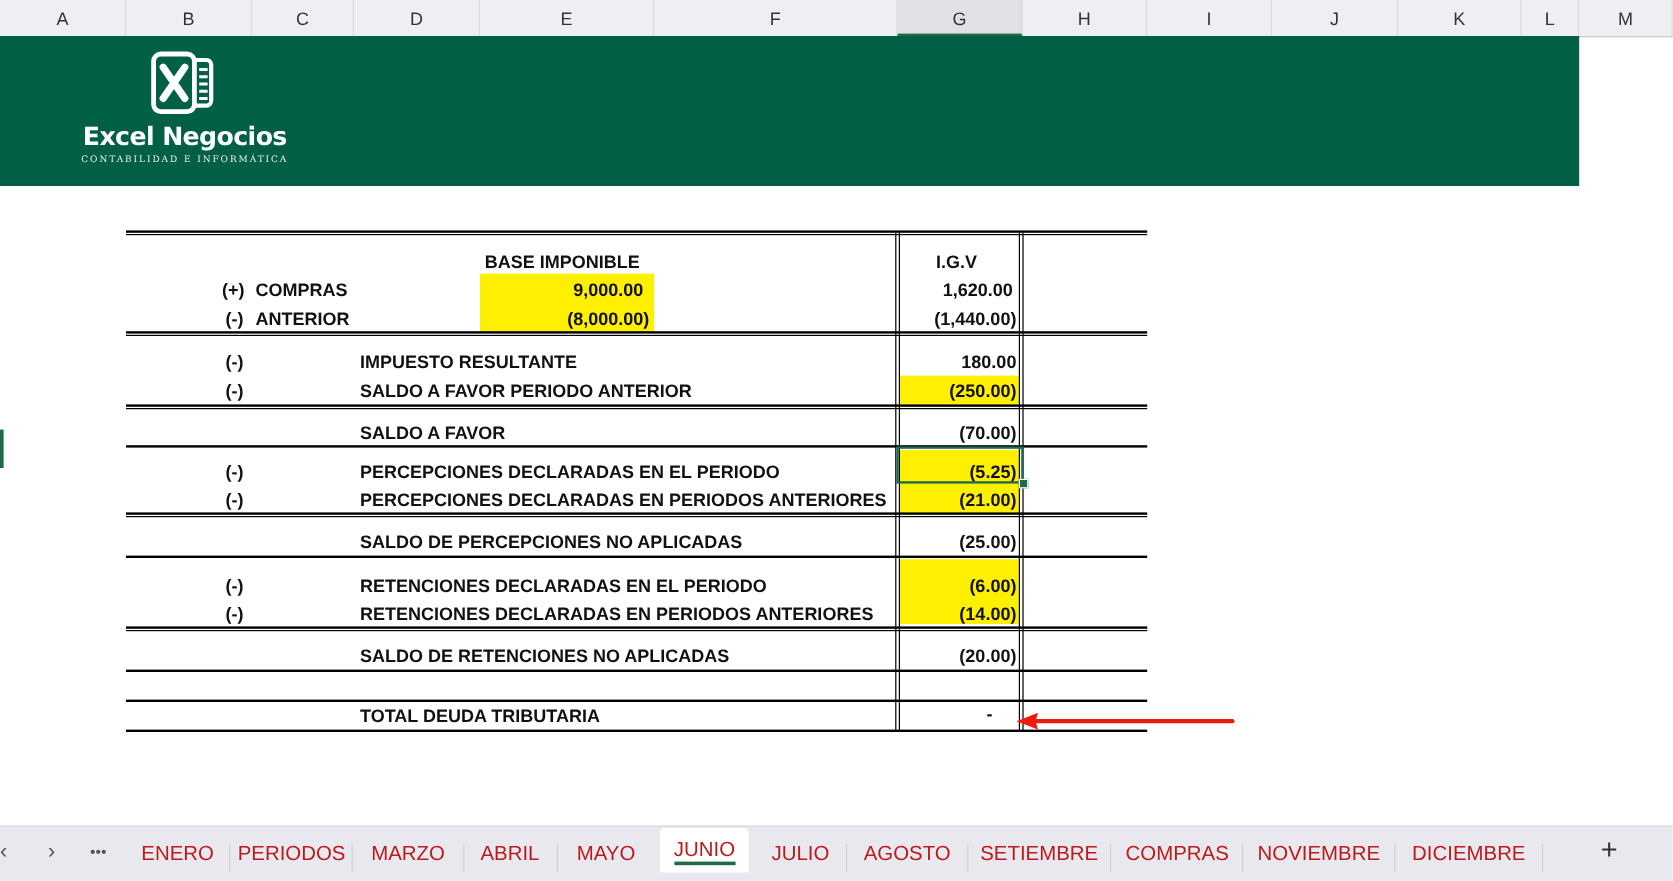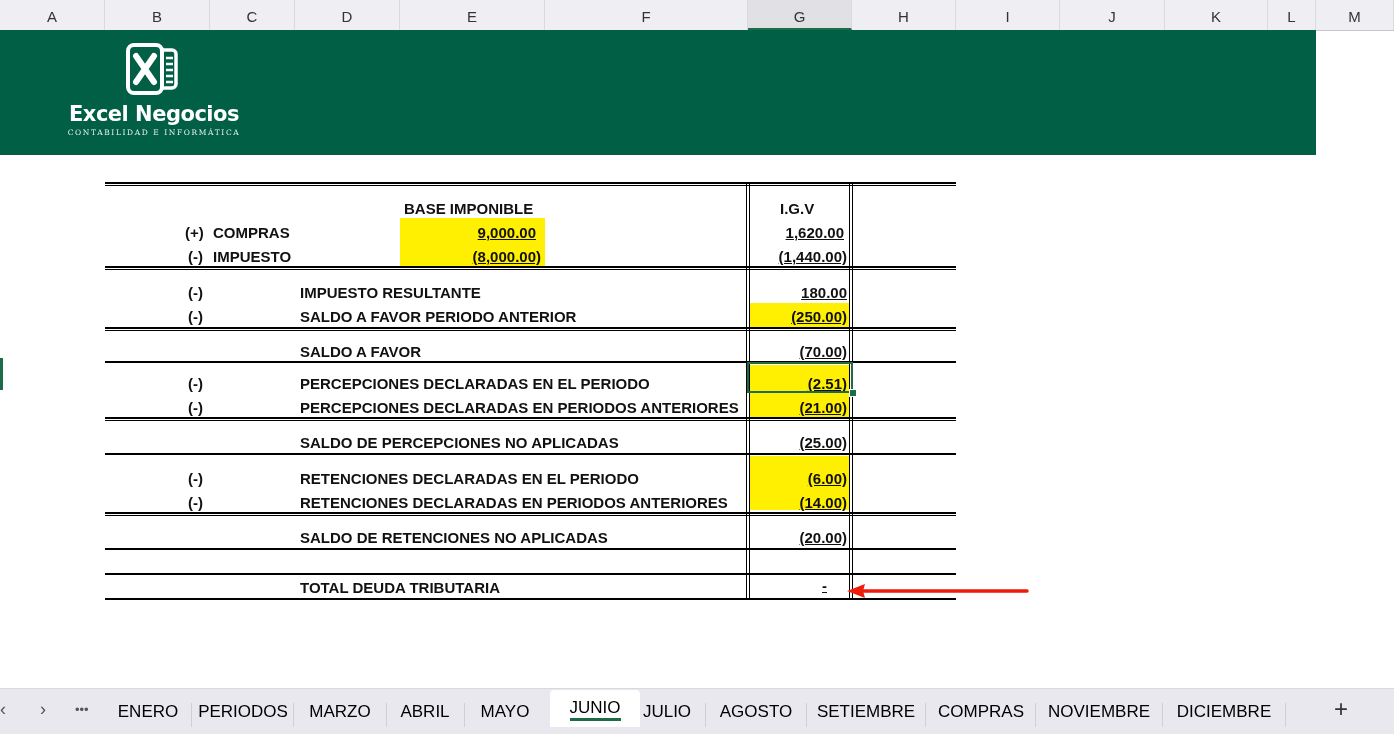--- a/index.html
+++ b/index.html
@@ -7,34 +7,34 @@
   .colhdr{position:absolute;top:0;left:0;width:1394px;height:30px;background:#efeef2;border-bottom:1px solid #c9c9c9;}
   .colhdr .col{position:absolute;top:0;height:30px;line-height:34px;text-align:center;font-size:15px;color:#333;border-right:1px solid #dadada;box-sizing:border-box;}
   .colhdr .col.sel{background:#e1e0e4;border-bottom:2px solid #1e6b47;}
   .banner{position:absolute;left:0;top:30px;width:1316px;height:125px;background:#005f45;}
   .logo{position:absolute;left:66px;top:12px;width:176px;height:105px;color:#fff;text-align:center;}
   .logo svg{display:block;margin:0 auto;}
   .logo .brand{font-family:"DejaVu Sans",sans-serif;font-weight:bold;font-size:21px;letter-spacing:-0.5px;margin-top:2px;line-height:24px;}
   .logo .tag{font-family:"DejaVu Serif",serif;font-size:7.5px;letter-spacing:1.6px;margin-top:2px;opacity:.9;}
   .title{position:absolute;left:272px;top:40px;font-weight:bold;font-size:33px;color:#fff;letter-spacing:0.6px;}
   .rowmark{position:absolute;left:0;top:358px;width:3px;height:32px;background:#1e6b47;}
-  .sheet{position:absolute;left:0;top:160px;width:1394px;height:530px;}
+  .sheet{position:absolute;left:0;top:170px;width:1394px;height:530px;}
   .cell{position:absolute;font-weight:bold;font-size:15px;color:#111;white-space:nowrap;}
-  .right{text-align:right;text-decoration:underline;}
+  .right{text-align:right;}
   .yellow{position:absolute;background:#ffef00;}
   .hline{position:absolute;left:105px;width:851px;background:#000;}
   .dbl{height:4px;border-top:2px solid #000;border-bottom:1px solid #000;background:transparent;box-sizing:border-box;}
   .thick{height:2px;}
   .vline{position:absolute;width:4px;border-left:1px solid #000;border-right:1px solid #000;box-sizing:border-box;}
   .selbox{position:absolute;border:2px solid #1e6b47;box-sizing:border-box;}
   .selhandle{position:absolute;width:6px;height:6px;background:#1e6b47;border:1px solid #fff;}
   .arrow{position:absolute;}
   .tabs{position:absolute;left:0;top:688px;width:1394px;height:46px;background:#e8e8ee;border-top:1px solid #d8d8de;}
   .tabs .nav{position:absolute;top:10px;font-size:18px;color:#555;}
-  .tabs .tab{position:absolute;top:8px;height:30px;line-height:30px;font-size:17px;color:#000000;text-align:center;}
+  .tabs .tab{position:absolute;top:8px;height:30px;line-height:30px;font-size:17px;color:#b91c1c;text-align:center;}
   .tabs .sep{position:absolute;top:14px;width:1px;height:24px;background:#cfcfd6;}
   .tabs .tab.active{background:#fff;top:1px;height:37px;line-height:36px;border-radius:4px 4px 0 0;}
   .tabs .tab.active span{border-bottom:3px solid #1e6b47;padding-bottom:1px;}
   .tabs .add{position:absolute;top:6px;left:1334px;font-size:24px;color:#333;}
 </style>
 </head>
 <body>
 
 <div class="colhdr">
   <div class="col" style="left:0;width:105px">A</div>
@@ -94,38 +94,38 @@
 
   <div class="cell" style="left:404px;top:40px">BASE IMPONIBLE</div>
   <div class="cell" style="left:780px;top:40px">I.G.V</div>
 
   <div class="cell" style="left:185px;top:64px">(+)</div>
   <div class="cell" style="left:213px;top:64px">COMPRAS</div>
   <div class="cell right" style="left:400px;width:136px;top:64px">9,000.00</div>
   <div class="cell right" style="left:750px;width:94px;top:64px">1,620.00</div>
 
   <div class="cell" style="left:188px;top:88px">(-)</div>
-  <div class="cell" style="left:213px;top:88px">IMPUESTO</div>
+  <div class="cell" style="left:213px;top:88px">ANTERIOR</div>
   <div class="cell right" style="left:400px;width:141px;top:88px">(8,000.00)</div>
   <div class="cell right" style="left:750px;width:97px;top:88px">(1,440.00)</div>
 
   <div class="cell" style="left:188px;top:124px">(-)</div>
   <div class="cell" style="left:300px;top:124px">IMPUESTO RESULTANTE</div>
   <div class="cell right" style="left:750px;width:97px;top:124px">180.00</div>
 
   <div class="cell" style="left:188px;top:148px">(-)</div>
   <div class="cell" style="left:300px;top:148px">SALDO A FAVOR PERIODO ANTERIOR</div>
   <div class="cell right" style="left:750px;width:97px;top:148px">(250.00)</div>
 
   <div class="cell" style="left:300px;top:183px">SALDO A FAVOR</div>
   <div class="cell right" style="left:750px;width:97px;top:183px">(70.00)</div>
 
   <div class="cell" style="left:188px;top:215px">(-)</div>
   <div class="cell" style="left:300px;top:215px">PERCEPCIONES DECLARADAS EN EL PERIODO</div>
-  <div class="cell right" style="left:750px;width:97px;top:215px">(2.51)</div>
+  <div class="cell right" style="left:750px;width:97px;top:215px">(5.25)</div>
 
   <div class="cell" style="left:188px;top:239px">(-)</div>
   <div class="cell" style="left:300px;top:239px">PERCEPCIONES DECLARADAS EN PERIODOS ANTERIORES</div>
   <div class="cell right" style="left:750px;width:97px;top:239px">(21.00)</div>
 
   <div class="cell" style="left:300px;top:274px">SALDO DE PERCEPCIONES NO APLICADAS</div>
   <div class="cell right" style="left:750px;width:97px;top:274px">(25.00)</div>
 
   <div class="cell" style="left:188px;top:310px">(-)</div>
   <div class="cell" style="left:300px;top:310px">RETENCIONES DECLARADAS EN EL PERIODO</div>
@@ -157,21 +157,21 @@
 
   <div class="tab" style="left:110px;width:76px">ENERO</div>
   <div class="sep" style="left:191px"></div>
   <div class="tab" style="left:197px;width:92px">PERIODOS</div>
   <div class="sep" style="left:293px"></div>
   <div class="tab" style="left:299px;width:82px">MARZO</div>
   <div class="sep" style="left:386px"></div>
   <div class="tab" style="left:392px;width:66px">ABRIL</div>
   <div class="sep" style="left:464px"></div>
   <div class="tab" style="left:470px;width:70px">MAYO</div>
-  <div class="tab active" style="left:550px;width:90px"><span>JUNIO</span></div>
+  <div class="tab active" style="left:550px;width:74px"><span>JUNIO</span></div>
   <div class="tab" style="left:633px;width:68px">JULIO</div>
   <div class="sep" style="left:705px"></div>
   <div class="tab" style="left:711px;width:90px">AGOSTO</div>
   <div class="sep" style="left:806px"></div>
   <div class="tab" style="left:812px;width:108px">SETIEMBRE</div>
   <div class="sep" style="left:925px"></div>
   <div class="tab" style="left:931px;width:100px">COMPRAS</div>
   <div class="sep" style="left:1035px"></div>
   <div class="tab" style="left:1041px;width:116px">NOVIEMBRE</div>
   <div class="sep" style="left:1162px"></div>

